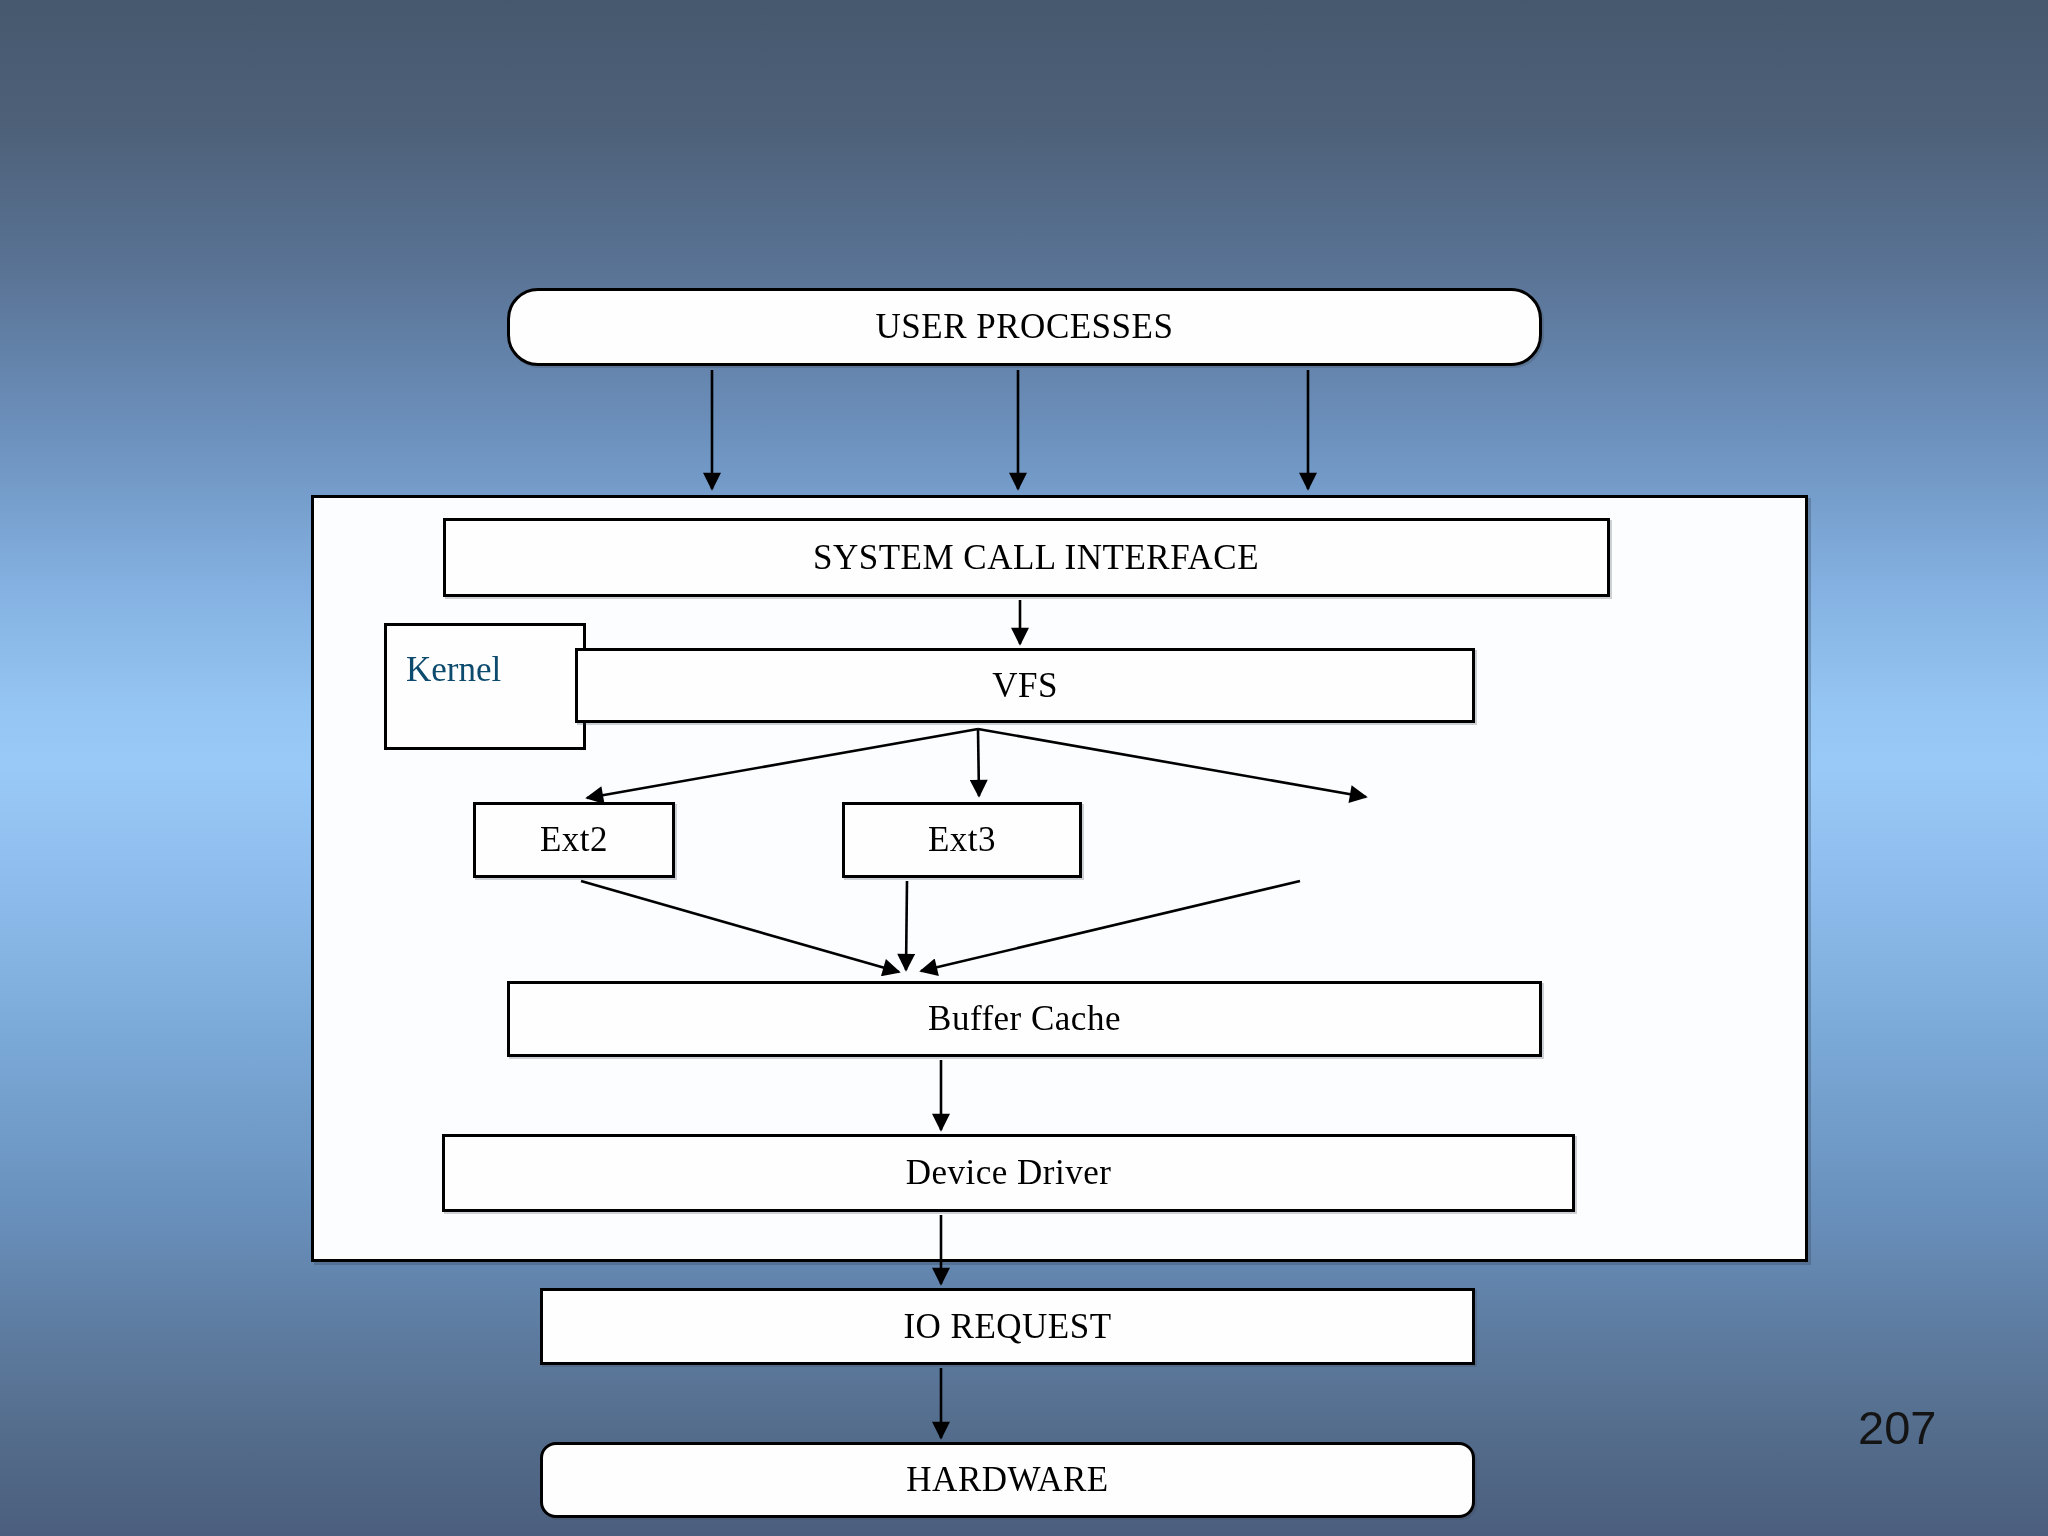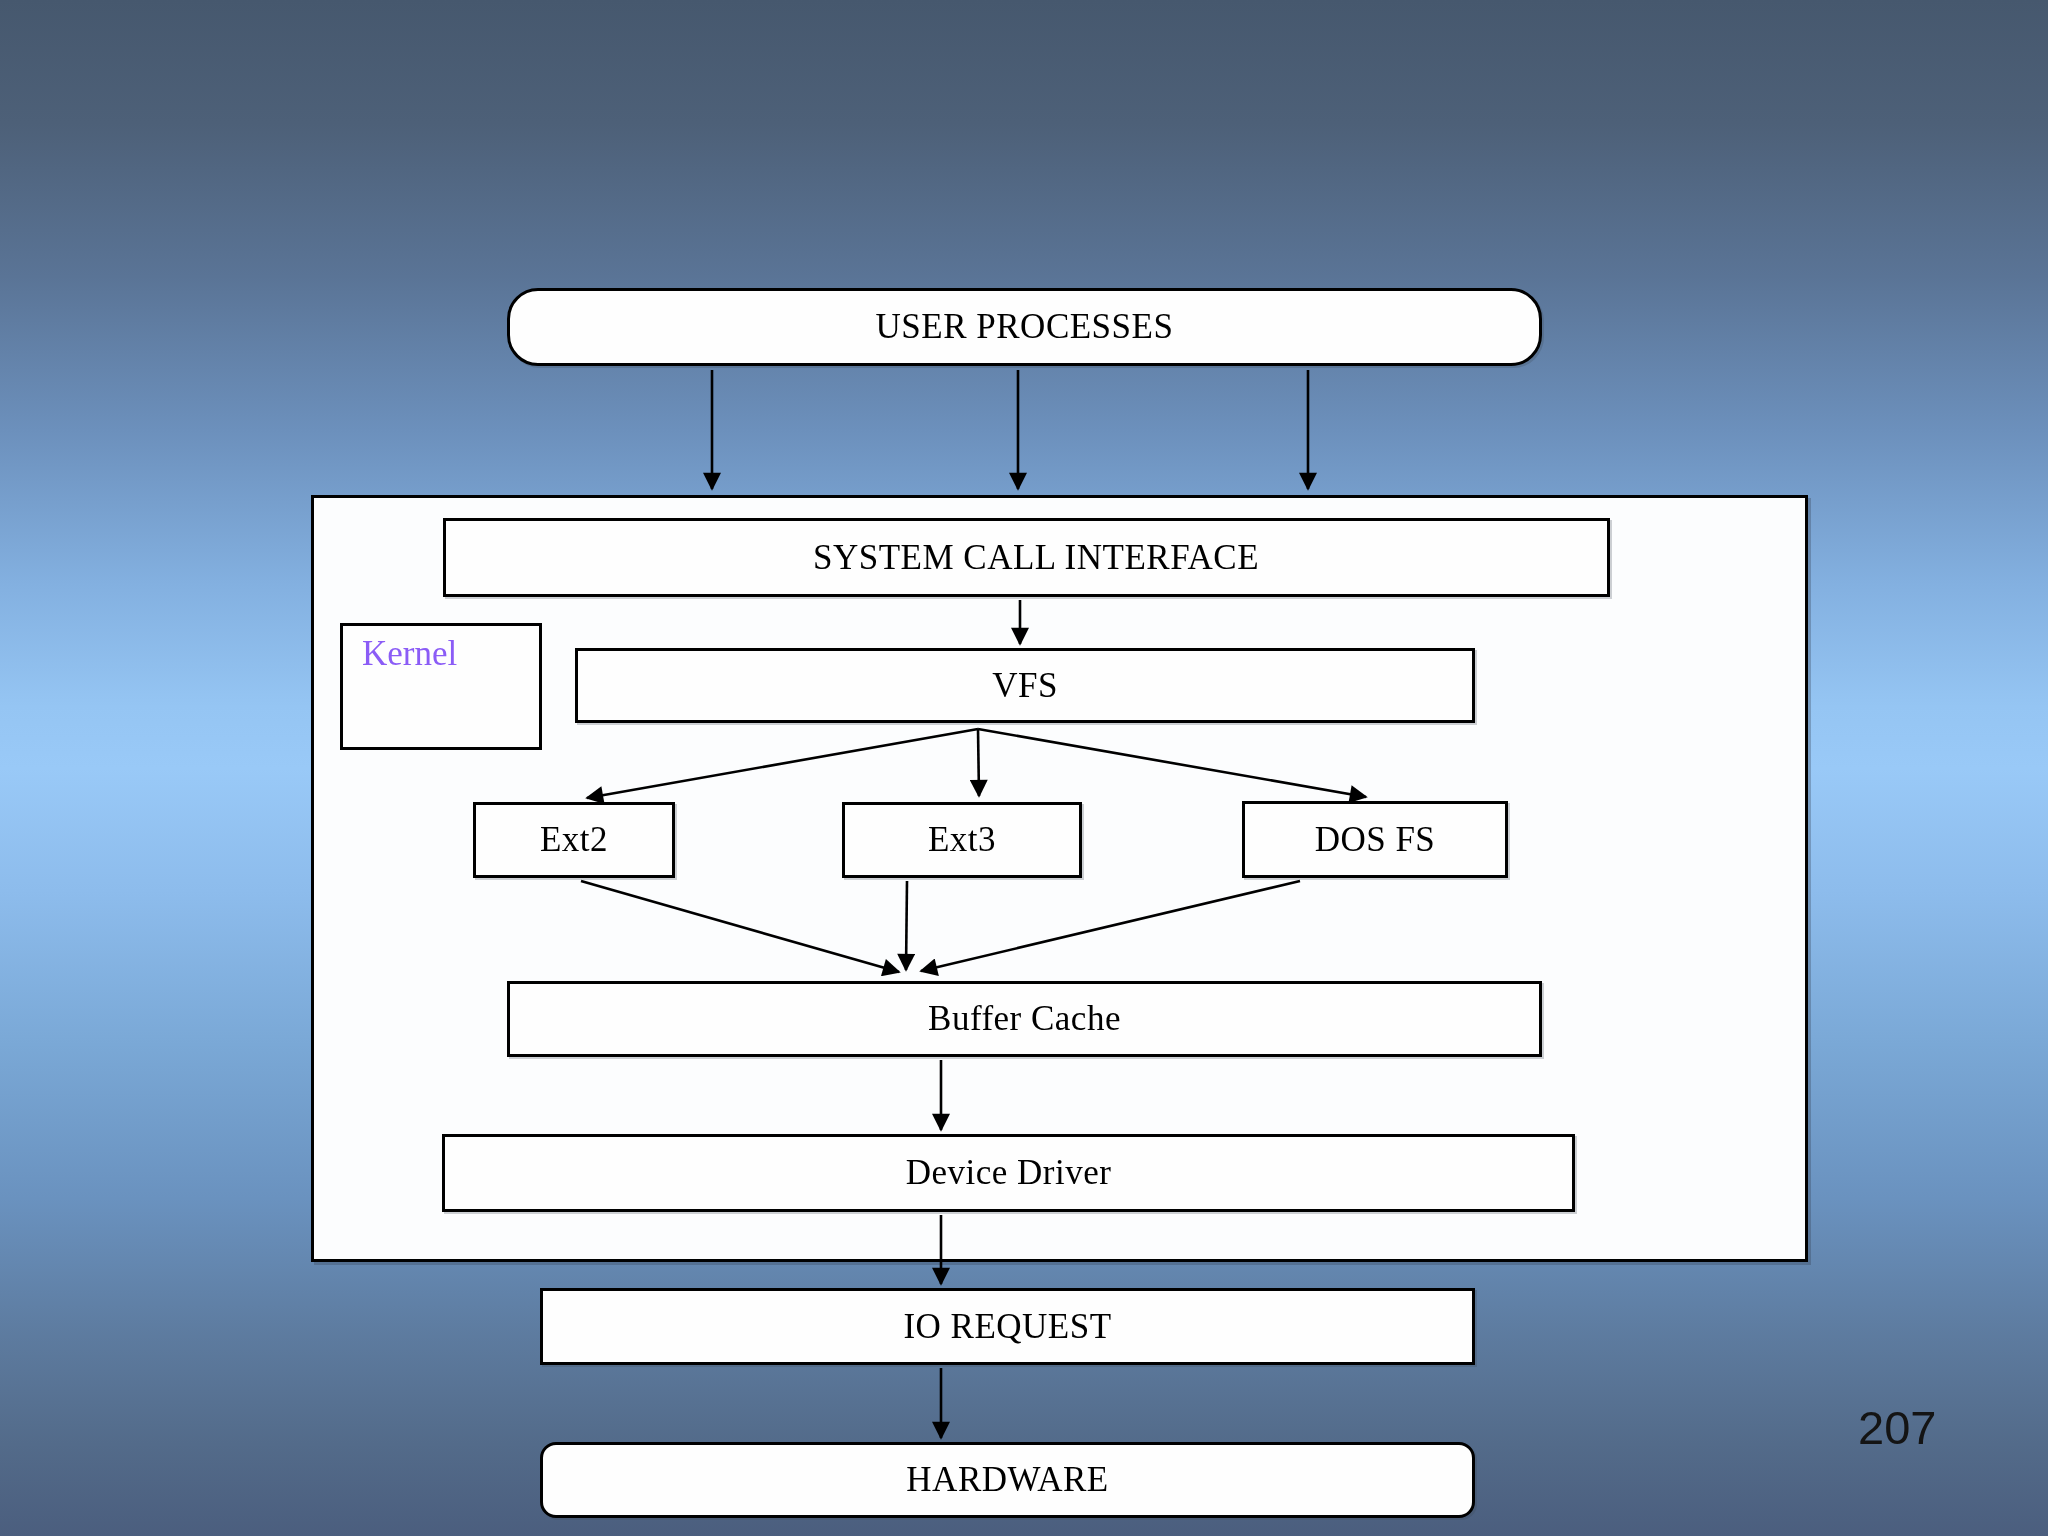--- a/index.html
+++ b/index.html
@@ -27,22 +27,23 @@
     background:#fcfdfe;
     border:3px solid #000;
     box-sizing:border-box;
     box-shadow:3px 3px 0 rgba(50,60,75,.3);
   }
   .label-box{
     position:absolute;
     background:#fefefe;
     border:3px solid #000;
     box-sizing:border-box;
-    font-size:35px;color:#8b5cf6;
-    padding:8px 0 0 19px;
+    font-size:35px;color:#0c4a6e;
+    padding:24px 0 0 19px;
+    margin-left:44px;
   }
   .arrow-layer{position:absolute;left:0;top:0;width:2048px;height:1536px;pointer-events:none;}
   .arrow-layer line{stroke:#000;stroke-width:2.6;}
   .page-number{
     position:absolute;left:1858px;top:1404px;
     font-family:"Liberation Sans", sans-serif;
     font-size:47px;line-height:1;color:#141414;
   }
 </style>
 </head>
@@ -69,23 +70,20 @@
   </div>
 
   <div class="node" style="left:473px;top:802px;width:202px;height:76px;">
     <span>Ext2</span>
   </div>
 
   <div class="node" style="left:842px;top:802px;width:240px;height:76px;">
     <span>Ext3</span>
   </div>
 
-  <div class="node" style="left:1242px;top:801px;width:266px;height:77px;">
-    <span>DOS FS</span>
-  </div>
 
   <div class="node" style="left:507px;top:981px;width:1035px;height:76px;">
     <span>Buffer Cache</span>
   </div>
 
   <div class="node" style="left:442px;top:1134px;width:1133px;height:78px;">
     <span>Device Driver</span>
   </div>
 
   <div class="node" style="left:540px;top:1288px;width:935px;height:77px;">

